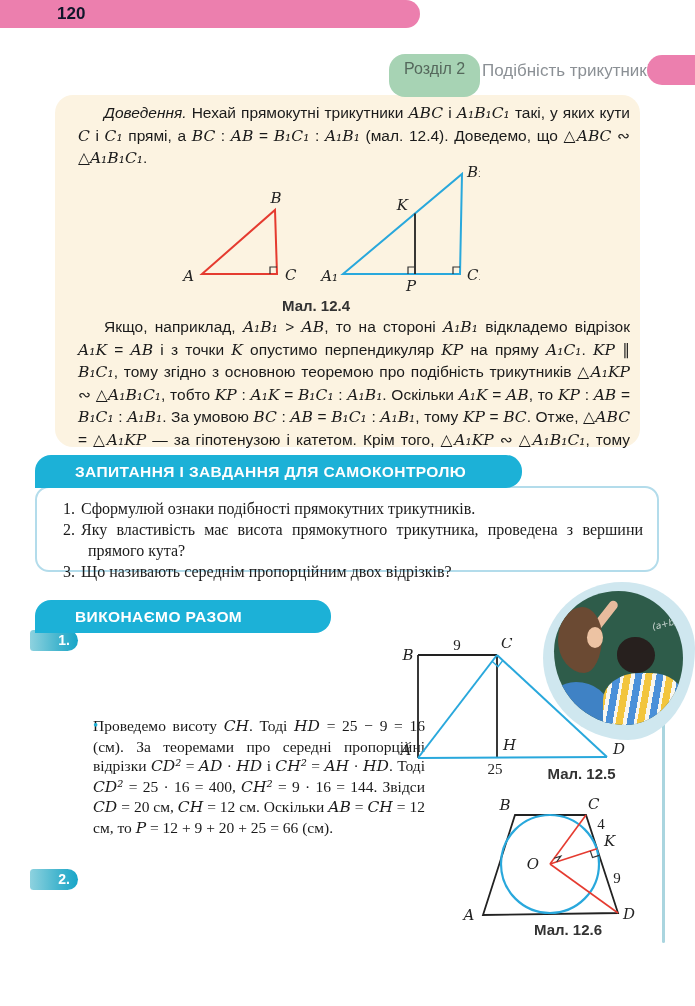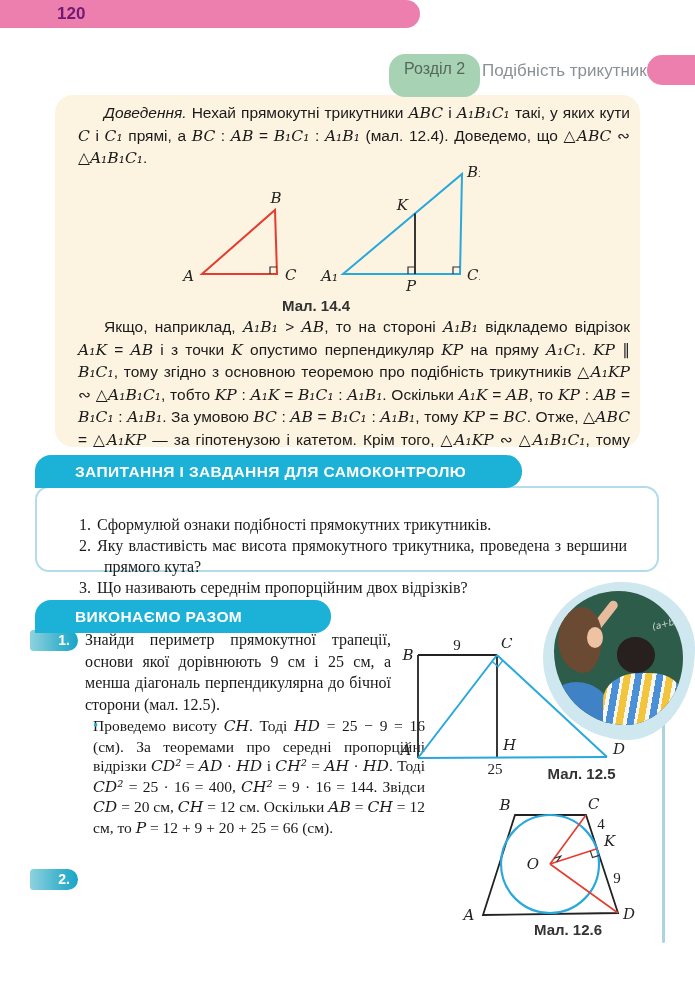--- a/index.html
+++ b/index.html
@@ -2,21 +2,21 @@
 <html style="--header-pink: #ec7fae; --badge-green: #a7d3b4; --section-teal: #1cb1d7; --box-cream: #fcf3e1; --question-border: #b3dceb; --accent-red: #e53b30; --accent-blue: #29a8dc;"><head>
 <meta charset="utf-8">
 <style>
   html,body { margin:0; padding:0; background:#ffffff; }
   .page { position:relative; width:695px; height:1006px; background:#fff; overflow:hidden;
           font-family:"Liberation Sans", sans-serif; color:#1a1a1a; }
 
   
   .pink-bar { position:absolute; left:0; top:57; width:420px; height:28px;
               background:var(--header-pink,#ec7fae); border-radius:0 14px 14px 0; }
-  .pagenum  { position:absolute; left:57px; top:0; line-height:28px; color:#701a75;
+  .pagenum  { position:absolute; left:57px; top:0; line-height:28px; color:#0f172a;
               font-weight:bold; font-size:17px; }
   .chapter-badge { position:absolute; left:389px; top:54px; height:43px; line-height:30px;
               padding:0 15px; background:var(--badge-green,#a7d3b4); border-radius:16px;
               color:#55685c; font-size:16px; z-index:2; }
   .chapter-title { position:absolute; left:482px; top:61px; font-size:17px; color:#8b9095; }
   .right-tab { position:absolute; right:0; top:55px; width:48px; height:30px;
               background:var(--header-pink,#ec7fae); border-radius:16px 0 0 16px; }
 
   
   .proof-box { position:absolute; left:55px; top:95px; width:585px; height:352px;
@@ -35,21 +35,21 @@
 
   
   .sec-header { position:absolute; height:33px; line-height:33px; background:var(--section-teal,#1cb1d7);
                 border-radius:16px 16px 16px 0; color:#fff; font-weight:bold; font-size:15.5px;
                 letter-spacing:.4px; padding-left:40px; box-sizing:border-box; z-index:2; }
   .qh { left:35px; top:455px; width:487px; }
   .th { left:35px; top:600px; width:296px; }
 
   .q-box { position:absolute; left:35px; top:486px; width:624px; height:86px; background:#fff;
            border:2px solid var(--question-border,#b3dceb); border-radius:14px; box-sizing:border-box; }
-  .q-box ol { list-style:none; margin:16px; padding:10px 14px 0 26px;
+  .q-box ol { list-style:none; margin:0; padding:10px 14px 0 26px;
               font-family:"Liberation Serif", serif; font-size:16px; line-height:21px; }
   .q-box li { padding-left:25px; text-indent:-25px; text-align:justify; }
   .qnum { margin-right:6px; }
 
   
   .badge { position:absolute; left:30px; width:48px; height:21px; border-radius:4px 12px 12px 4px;
            background:linear-gradient(90deg,#8ed2df 0%,#49b7cf 55%,#17a5c8 100%);
            color:#fff; font-weight:bold; font-size:14px; line-height:21px; text-align:right;
            padding-right:8px; box-sizing:border-box; }
   .b1 { top:630px; } .b2 { top:869px; }
@@ -121,39 +121,38 @@
       <polyline points="353,109 353,102 360,102" fill="none" stroke="#333" stroke-width="1.2"></polyline>
       <text class="fl" x="94" y="116" text-anchor="end">A</text>
       <text class="fl" x="176" y="38" text-anchor="middle">B</text>
       <text class="fl" x="185" y="115" text-anchor="start">C</text>
       <text class="fl" x="238" y="116" text-anchor="end">A₁</text>
       <text class="fl" x="367" y="12" text-anchor="start">B₁</text>
       <text class="fl" x="367" y="115" text-anchor="start">C₁</text>
       <text class="fl" x="308" y="45" text-anchor="end">K</text>
       <text class="fl" x="311" y="126" text-anchor="middle">P</text>
     </svg>
-    <div class="caption cap124">Мал. 14.4</div>
+    <div class="caption cap124">Мал. 12.4</div>
 
     <p class="p2">Якщо, наприклад, <span class="mv">A₁B₁</span> &gt; <span class="mv">AB</span>, то на стороні <span class="mv">A₁B₁</span> відкладемо відрізок <span class="mv">A₁K</span> = <span class="mv">AB</span> і з точки <span class="mv">K</span> опустимо перпендикуляр <span class="mv">KP</span> на пряму <span class="mv">A₁C₁</span>. <span class="mv">KP</span> ∥ <span class="mv">B₁C₁</span>, тому згідно з основною теоремою про подібність трикутників △<span class="mv">A₁KP</span> ∾ △<span class="mv">A₁B₁C₁</span>, тобто <span class="mv">KP</span> : <span class="mv">A₁K</span> = <span class="mv">B₁C₁</span> : <span class="mv">A₁B₁</span>. Оскільки <span class="mv">A₁K</span> = <span class="mv">AB</span>, то <span class="mv">KP</span> : <span class="mv">AB</span> = <span class="mv">B₁C₁</span> : <span class="mv">A₁B₁</span>. За умовою <span class="mv">BC</span> : <span class="mv">AB</span> = <span class="mv">B₁C₁</span> : <span class="mv">A₁B₁</span>, тому <span class="mv">KP</span> = <span class="mv">BC</span>. Отже, △<span class="mv">ABC</span> = △<span class="mv">A₁KP</span> — за гіпотенузою і катетом. Крім того, △<span class="mv">A₁KP</span> ∾ △<span class="mv">A₁B₁C₁</span>, тому △<span class="mv">ABC</span> ∾ <span class="mv">A₁B₁C₁</span>.</p>
   </section>
 
   <div class="sec-header qh">ЗАПИТАННЯ І ЗАВДАННЯ ДЛЯ САМОКОНТРОЛЮ</div>
   <div class="q-box">
     <ol>
 
     <li><span class="qnum">1.</span><span>Сформулюй ознаки подібності прямокутних трикутників.</span></li>
         <li><span class="qnum">2.</span><span>Яку властивість має висота прямокутного трикутника, проведена з вершини прямого кута?</span></li>
         <li><span class="qnum">3.</span><span>Що називають середнім пропорційним двох відрізків?</span></li>
       </ol>
   </div>
 
   <div class="sec-header th">ВИКОНАЄМО РАЗОМ</div>
 
   <div class="badge b1">1.</div>
-  <div class="stmt1 serif">Знайди периметр прямокутної трапеції, основи якої дорівнюють 9 см і 25 см, а менша діагональ перпендикулярна до бічної сторони (мал. 12.5).</div>
   <div class="solution serif">
     <span class="bullet">•</span>
     <span class="sol-text">Проведемо висоту <span class="mv">CH</span>. Тоді <span class="mv">HD</span> = 25 − 9 = 16 (см). За теоремами про середні пропорційні відрізки <span class="mv">CD²</span> = <span class="mv">AD</span> · <span class="mv">HD</span> і <span class="mv">CH²</span> = <span class="mv">AH</span> · <span class="mv">HD</span>. Тоді <span class="mv">CD²</span> = 25 · 16 = 400, <span class="mv">CH²</span> = 9 · 16 = 144. Звідси <span class="mv">CD</span> = 20 см, <span class="mv">CH</span> = 12 см. Оскільки <span class="mv">AB</span> = <span class="mv">CH</span> = 12 см, то <span class="mv">P</span> = 12 + 9 + 20 + 25 = 66 (см).</span>
   </div>
 
   <div class="badge b2">2.</div>
 
   <div class="vline"></div>
   <div class="blob-outer">
     <div class="blob-photo">

